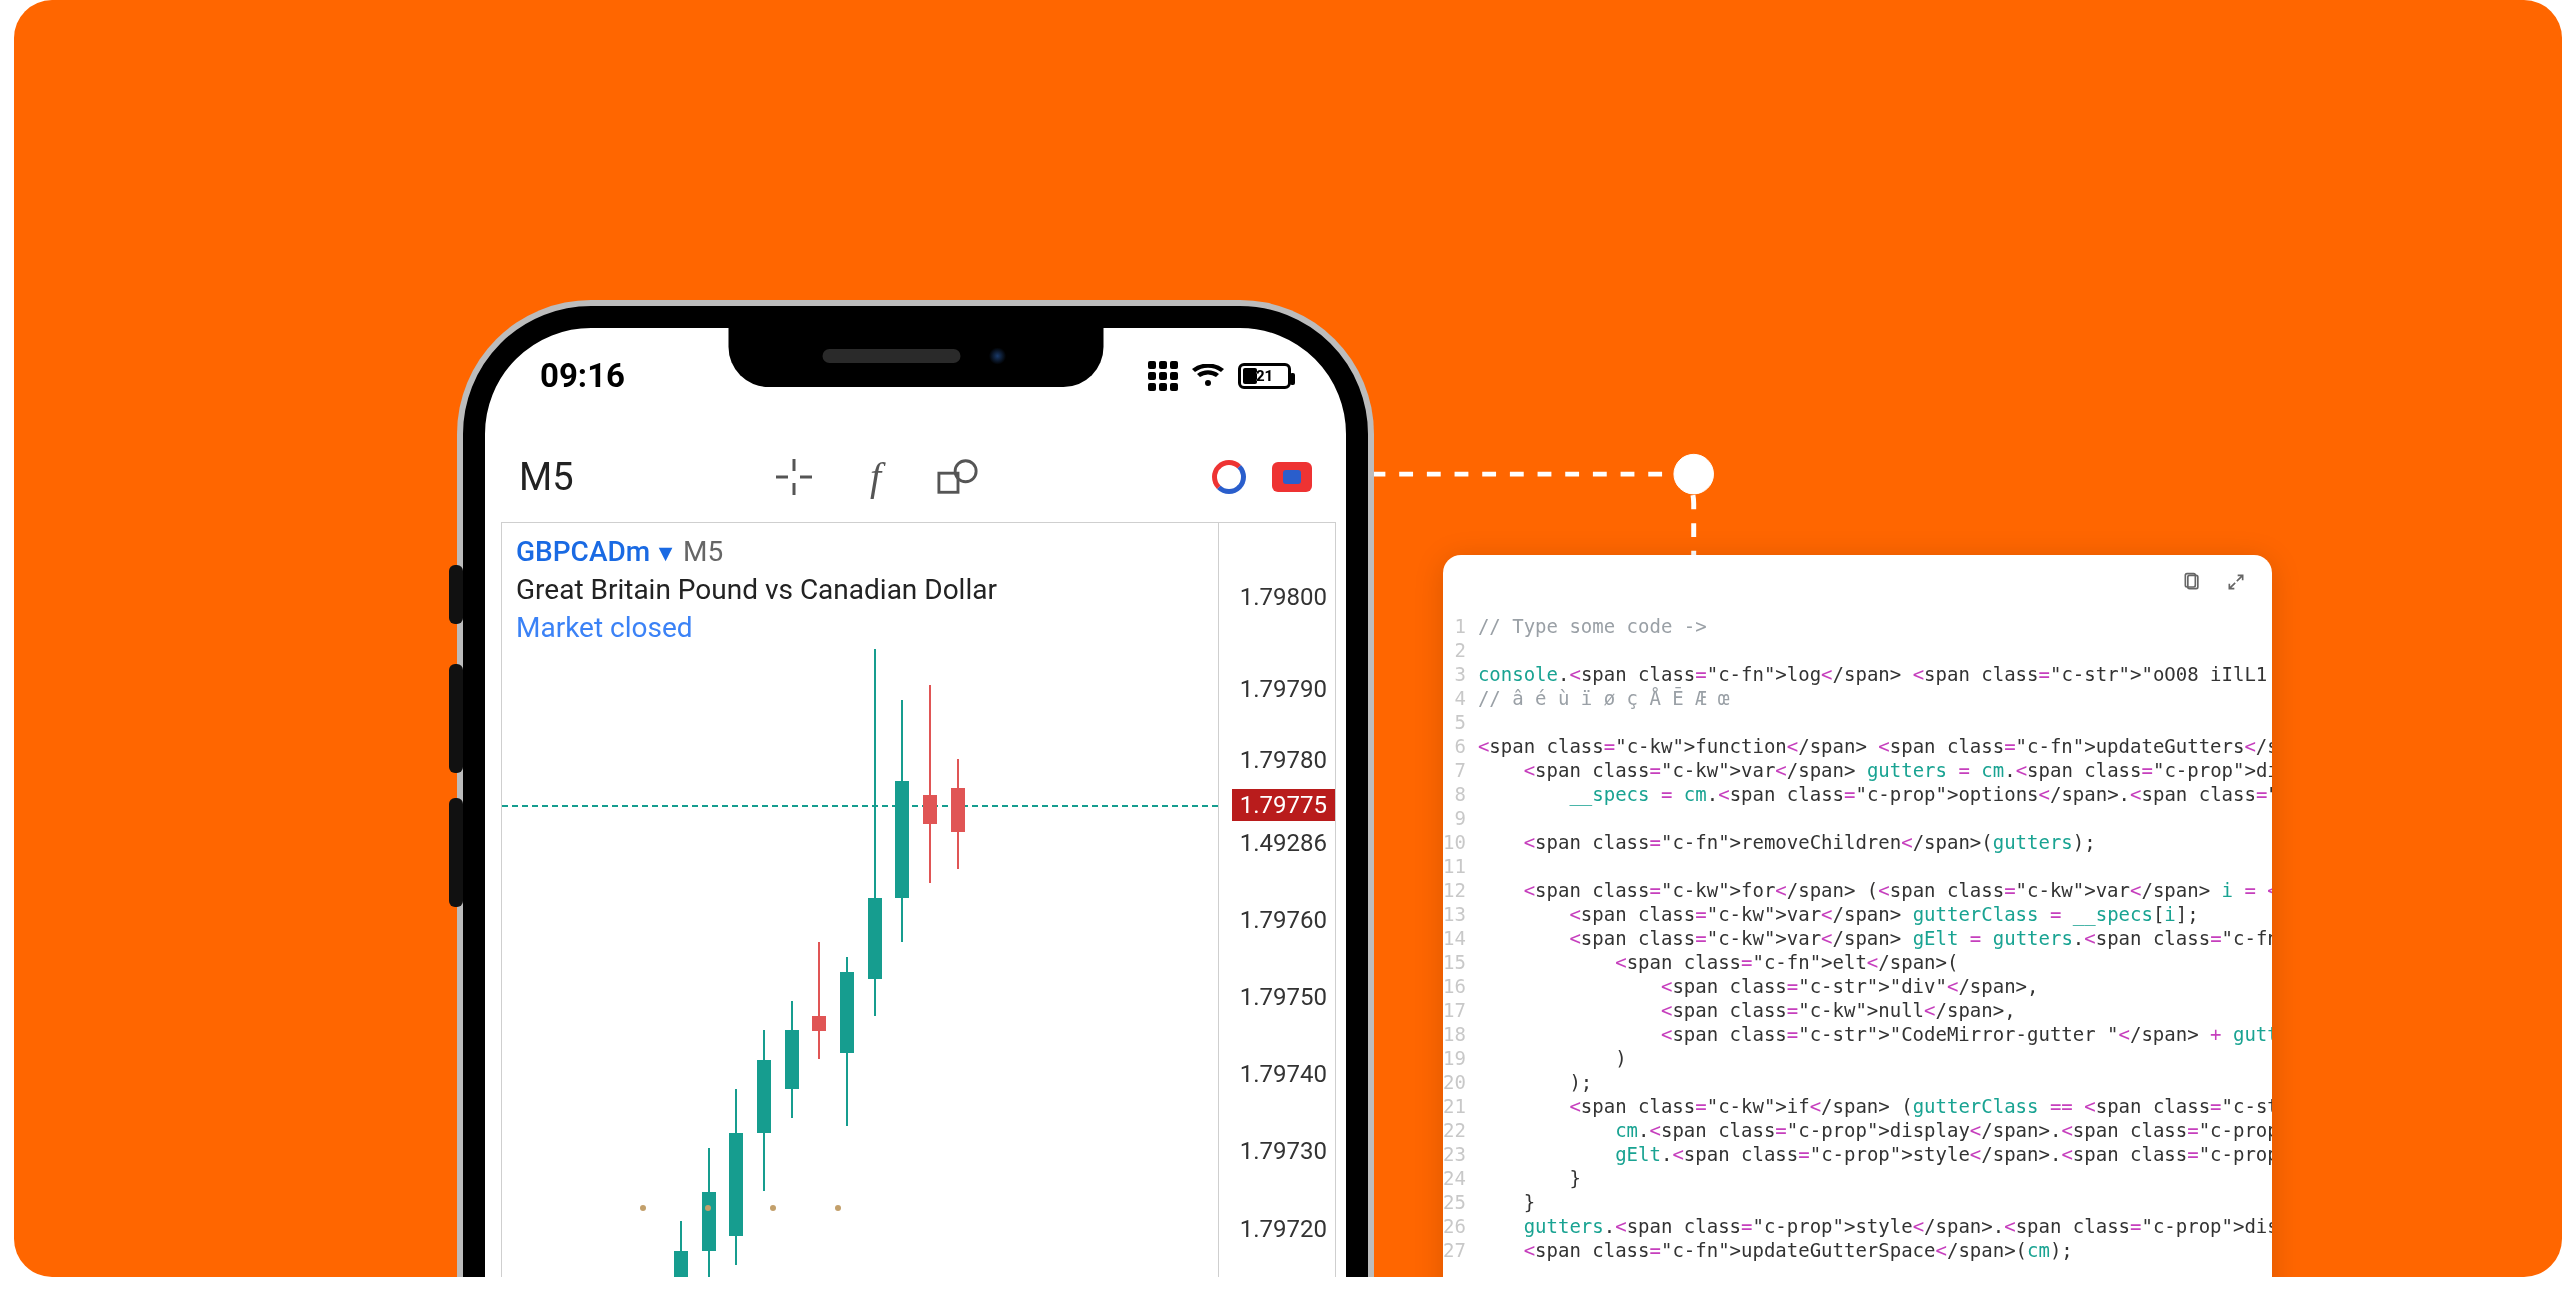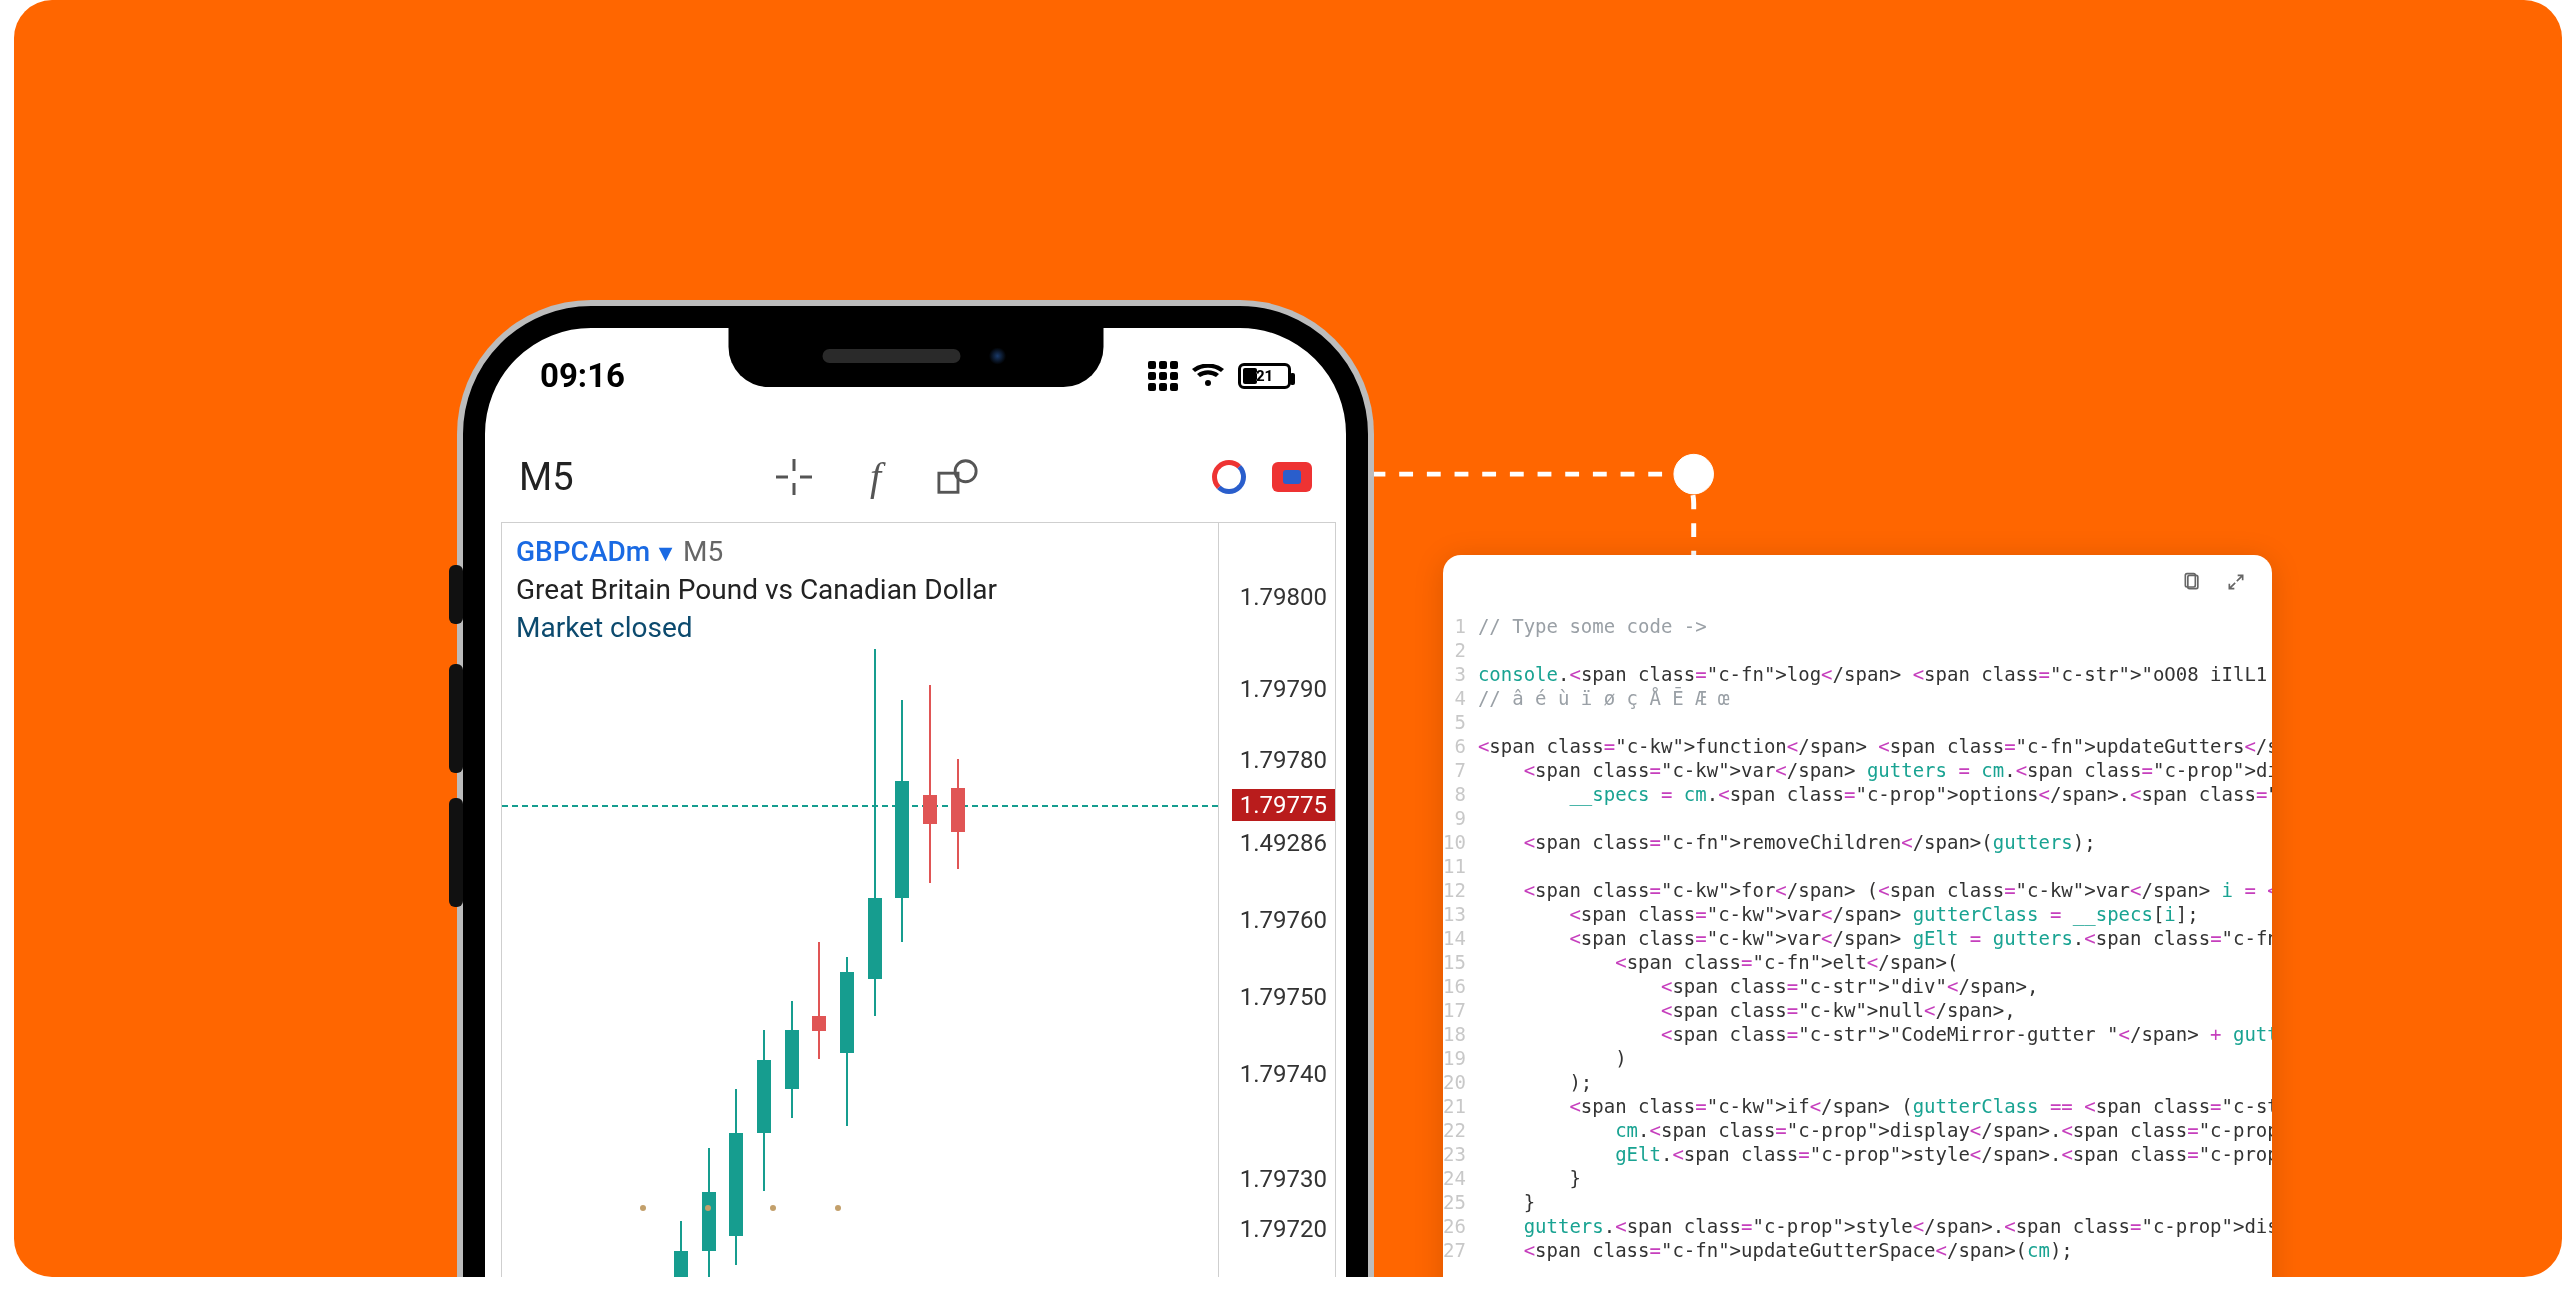--- a/index.html
+++ b/index.html
@@ -115,21 +115,21 @@
   bottom: 0;
   border: 1px solid #cfcfcf;
   border-bottom: none;
   background:#fff;
 }
 .chart-head { padding: 10px 14px 6px; line-height: 1.35;}
 .sym { color: #1a6ae3; font-size: 28px; font-weight: 500;}
 .sym small{ color:#1a6ae3;}
 .tf2 { color:#666; font-size: 28px;}
 .desc { color:#222; font-size: 28px;}
-.mkt  { color:#0c4a6e; font-size: 28px;}
+.mkt  { color:#3b82f6; font-size: 28px;}
 .price-axis {
   position: absolute;
   top: 0; right: 0;
   width: 117px;
   bottom: 0;
   border-left: 1px solid #cfcfcf;
   font-size: 24px;
   color:#333;
 }
 .price-axis .tick {
@@ -294,21 +294,21 @@
         </div>
 
         <div class="price-axis">
             <div class="tick" style="top: 74px; text-align: center;">1.79800</div>
             <div class="tick" style="top: 166px;">1.79790</div>
             <div class="tick" style="top: 237px;">1.79780</div>
             <div class="tick" style="top: 320px;">1.49286</div>
             <div class="tick" style="top: 397px;">1.79760</div>
             <div class="tick" style="top: 474px;">1.79750</div>
             <div class="tick" style="top: 551px;">1.79740</div>
-            <div class="tick" style="top: 656px;">1.79730</div>
+            <div class="tick" style="top: 628px;">1.79730</div>
             <div class="tick" style="top: 706px;">1.79720</div>
             <div class="cur" style="top: 282px;">1.79775</div>
           </div>
         <div class="hline" style="top: 282px;"></div>
         <div class="candles">
             <div class="candle" style="left: 168px;">
               <div class="wick" style="top:698px;height:161px"></div>
               <div class="body" style="top:728px;height:103px"></div>
             </div>
             <div class="candle" style="left: 196px;">

